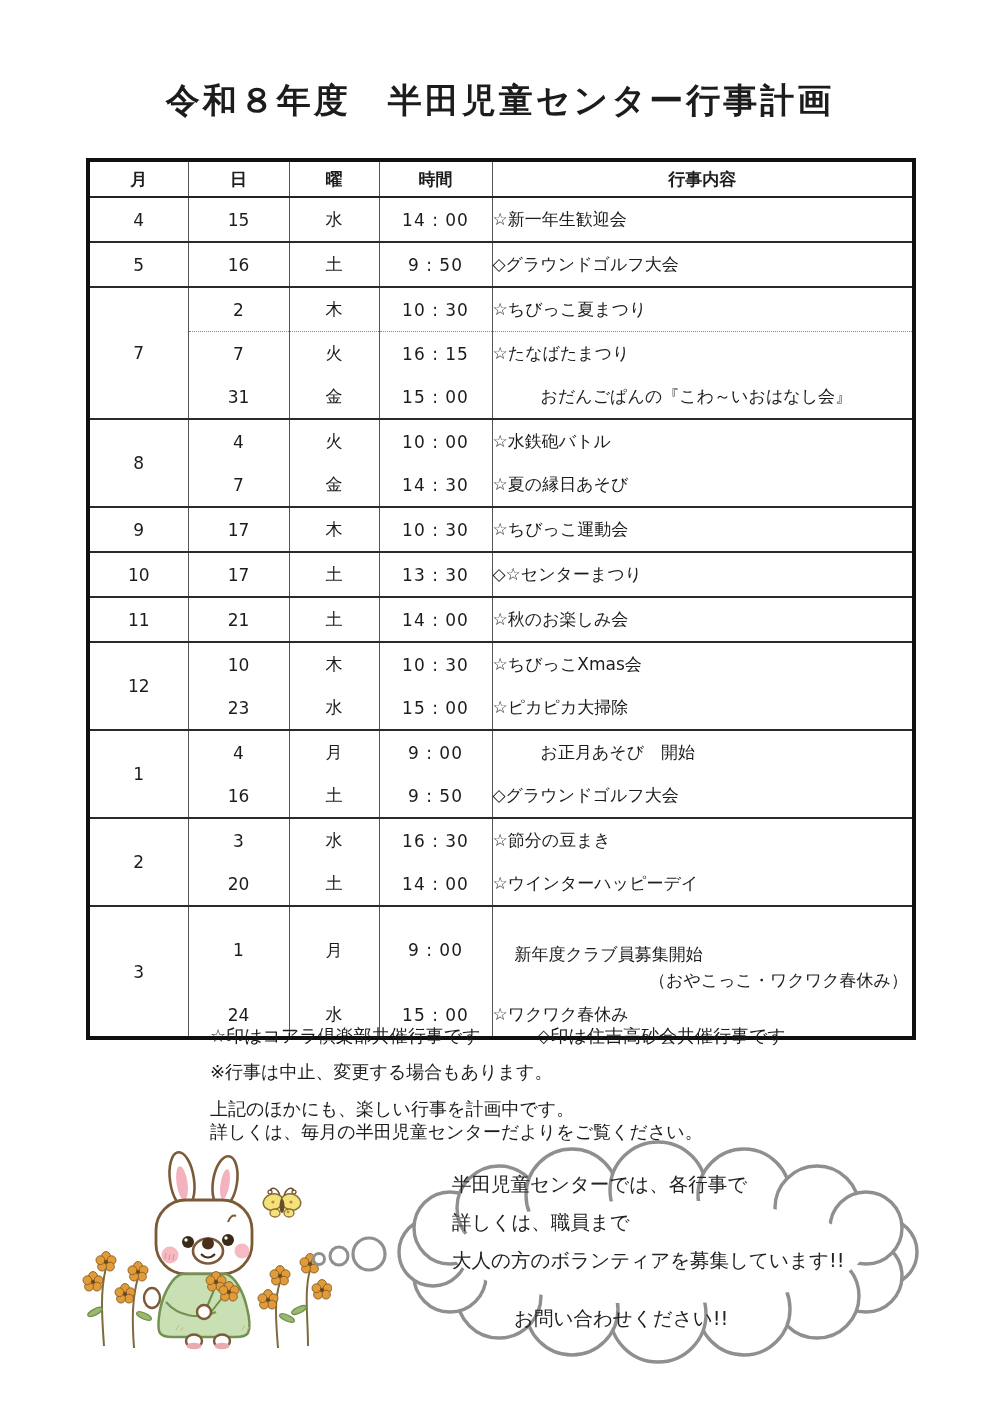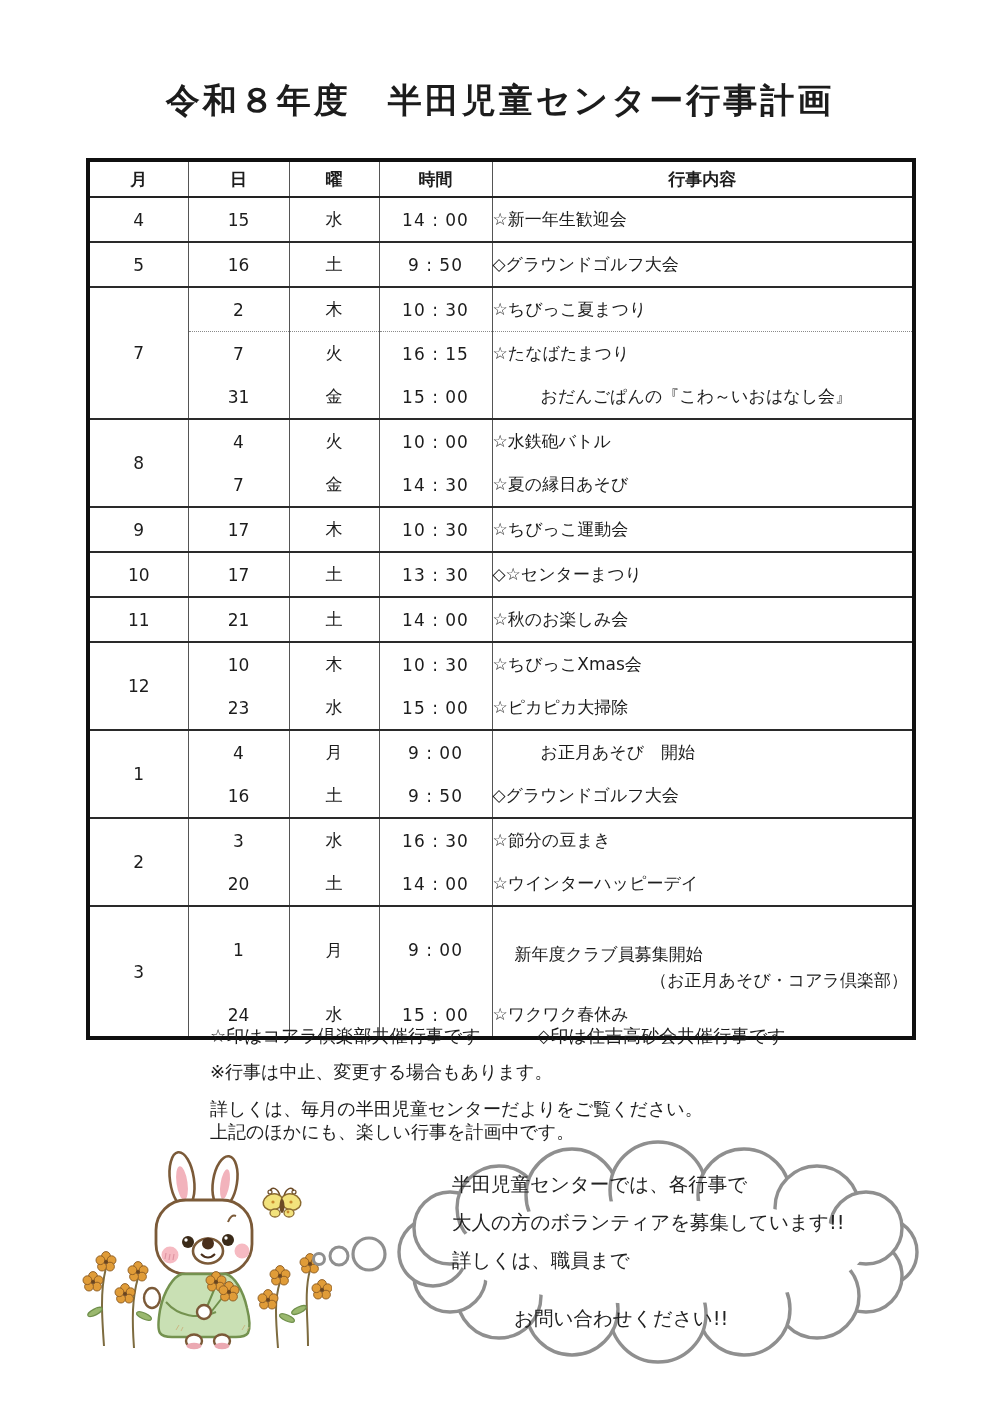--- a/index.html
+++ b/index.html
@@ -172,40 +172,40 @@
         <td class="event">☆ウインターハッピーデイ</td>
       </tr>
       <tr class="gstart tall">
         <td class="month" rowspan="2">3</td>
         <td class="day">1</td>
         <td class="wd">月</td>
         <td class="time">9 : 00</td>
         <td class="event">
           <div class="ev-stack">
             <div class="l1">新年度クラブ員募集開始</div>
-            <div class="l2">（お正月あそび・コアラ倶楽部）</div>
+            <div class="l2">（おやこっこ・ワクワク春休み）</div>
           </div>
         </td>
       </tr>
       <tr>
         <td class="day">24</td>
         <td class="wd">水</td>
         <td class="time">15 : 00</td>
         <td class="event">☆ワクワク春休み</td>
       </tr>
     </tbody>
   </table>
 
   <div class="legend">
     <span>☆印はコアラ倶楽部共催行事です</span><span class="gap"></span><span>◇印は住吉高砂会共催行事です</span>
   </div>
   <div class="caution">※行事は中止、変更する場合もあります。</div>
   <div class="more">
+    <div>上記のほかにも、楽しい行事を計画中です。</div>
     <div>詳しくは、毎月の半田児童センターだよりをご覧ください。</div>
-    <div>上記のほかにも、楽しい行事を計画中です。</div>
   </div>
 
   <svg class="rabbit-svg" width="250" height="200" viewBox="0 0 250 200">
     <defs>
       <g id="fc">
         <circle cx="0" cy="-6" r="4.4" fill="#e09c38" stroke="#8a5a22" stroke-width="0.9"></circle>
         <circle cx="5.6" cy="-1.8" r="4.4" fill="#e09c38" stroke="#8a5a22" stroke-width="0.9"></circle>
         <circle cx="4" cy="4.6" r="4.4" fill="#e09c38" stroke="#8a5a22" stroke-width="0.9"></circle>
         <circle cx="-4" cy="4.6" r="4.4" fill="#e09c38" stroke="#8a5a22" stroke-width="0.9"></circle>
         <circle cx="-5.6" cy="-1.8" r="4.4" fill="#e09c38" stroke="#8a5a22" stroke-width="0.9"></circle>
@@ -305,19 +305,19 @@
           <circle cx="186" cy="55" r="46"></circle>
         <circle cx="272" cy="50" r="48"></circle>
           <circle cx="358" cy="55" r="46"></circle>
         <circle cx="431" cy="68" r="42"></circle>
           <circle cx="480" cy="88" r="36"></circle>
       </g>
       <ellipse cx="272" cy="112" rx="205" ry="52" fill="#ffffff"></ellipse>
     </svg>
     <div class="cloud-text">
       <div>半田児童センターでは、各行事で</div>
+      <div>詳しくは、職員まで</div>
       <div>大人の方のボランティアを募集しています!!</div>
-      <div>詳しくは、職員まで</div>
       <div class="l4">お問い合わせください!!</div>
     </div>
   </div>
 
 </div>
 
 </body></html>

